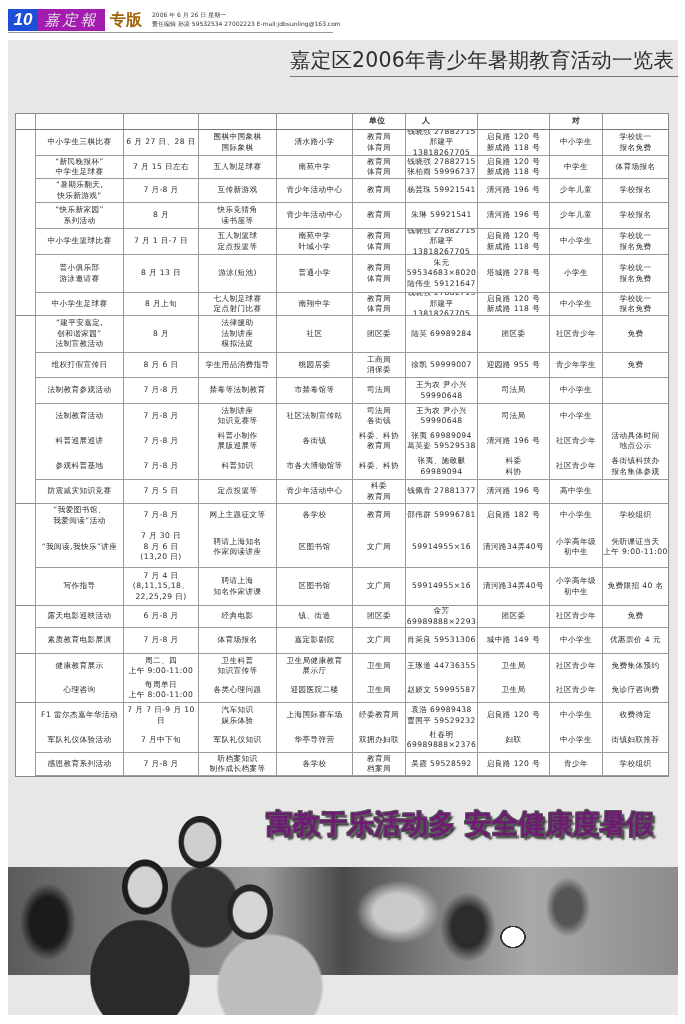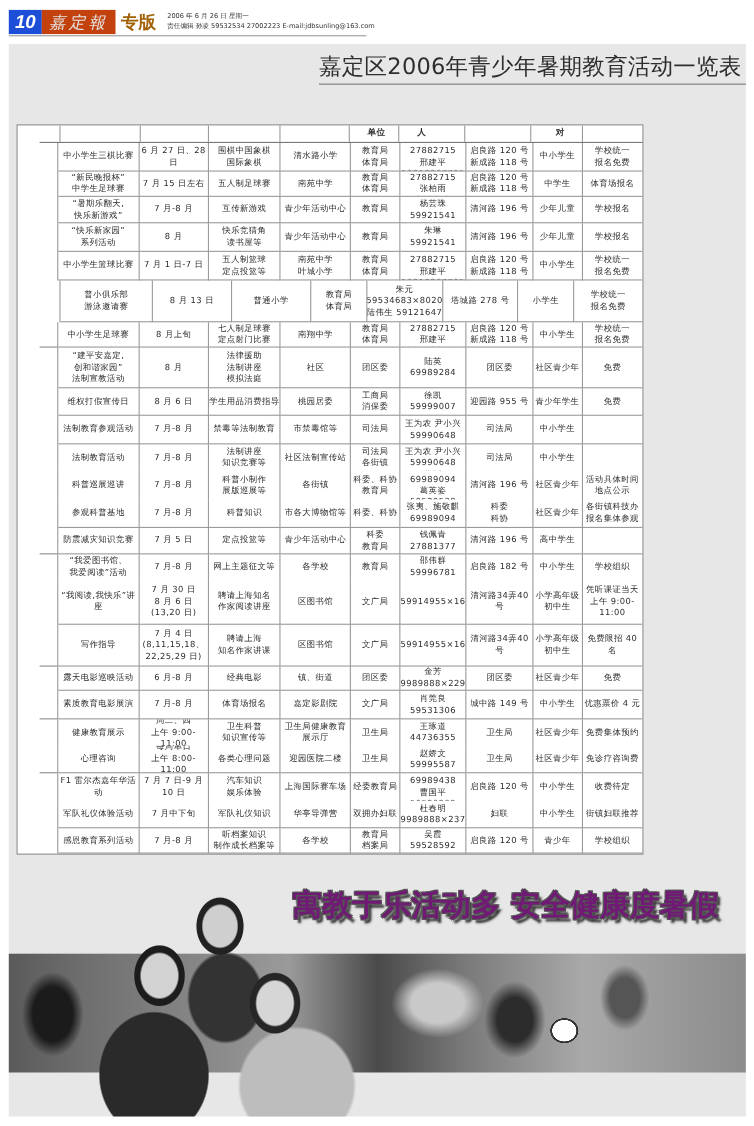--- a/index.html
+++ b/index.html
@@ -1,31 +1,31 @@
 <!DOCTYPE html>
 <html><head>
 <meta charset="utf-8">
 <style>
   html, body { margin:0; padding:0; }
   body { width:685px; height:1024px; position:relative; background:#ffffff; overflow:hidden;
          font-family:"DejaVu Sans","Liberation Sans",sans-serif; color:#222; }
   
   .logo-num { position:absolute; left:8px; top:9px; width:30px; height:22px; background:#1d4ed8; color:#fff;
               font:italic bold 17px/22px "Liberation Sans",sans-serif; text-align:center; }
-  .logo-name { position:absolute; left:38px; top:9px; width:67px; height:22px; background:#c2410c; color:#e4e4e4;
+  .logo-name { position:absolute; left:38px; top:9px; width:67px; height:22px; background:#a21caf; color:#e4e4e4;
                font:italic 15px/22px "DejaVu Serif",serif; text-align:center; letter-spacing:3px; }
   .section-tag { position:absolute; left:110px; top:9px; font:bold 16px/22px "DejaVu Sans",sans-serif; color:#a16207; }
   .mast-info { position:absolute; left:152px; top:10px; font-size:6px; line-height:9px; color:#333; white-space:nowrap; }
   .mast-rule { position:absolute; left:8px; top:32px; width:325px; height:1px; background:#999; }
   
   .panel { position:absolute; left:8px; top:40px; width:670px; height:975px; background:#e7e7e7; }
   .page-title { position:absolute; left:290px; top:47px; font-size:20.5px; line-height:26px; color:#2e2e2e; white-space:nowrap; letter-spacing:0.2px; }
   .title-rule { position:absolute; left:290px; top:76px; width:388px; height:1px; background:#777; }
   
-  .tbl { position:absolute; left:15px; top:113px; width:570px; background:#fff; border:1px solid #8a8a8a; box-sizing:border-box;padding-left:20px; }
+  .tbl { position:absolute; left:15px; top:113px; width:654px; background:#fff; border:1px solid #8a8a8a; box-sizing:border-box; }
   .row { display:flex; box-sizing:border-box; }
   .cell { box-sizing:border-box; border-right:1px solid #9a9a9a; display:flex; align-items:center; justify-content:center;
           text-align:center; white-space:pre-line; font-size:7.6px; line-height:10.4px; color:#2a2a2a; overflow:hidden; letter-spacing:0.4px; }
   .cell:last-child { border-right:none; }
   .c0{width:20px}.c1{width:88px}.c2{width:75px}.c3{width:78px}.c4{width:76px}
   .c5{width:53px}.c6{width:72px}.c7{width:72px}.c8{width:53px}.c9{width:65px}
   .row.hdr { height:16px; border-bottom:1px solid #777; }
   .row.hdr .cell { font-weight:bold; font-size:7.8px; justify-content:flex-start; padding-left:16px; }
   .row.hdr .cell.c8 { padding-left:22px; }
   .row.grp-end .cell:not(.c0) { border-bottom:1px solid #9a9a9a; }
@@ -162,20 +162,21 @@
 新成路 118 号</div>
       <div class="cell c8">中小学生</div>
       <div class="cell c9">学校统一
 报名免费</div>
     </div>
     <div class="row r6 grp-end">
       <div class="cell c0"></div>
       <div class="cell c1">普小俱乐部
 游泳邀请赛</div>
       <div class="cell c2">8 月 13 日</div>
+      <div class="cell c3">游泳(短池)</div>
       <div class="cell c4">普通小学</div>
       <div class="cell c5">教育局
 体育局</div>
       <div class="cell c6">朱元
 59534683×8020
 陆伟生 59121647</div>
       <div class="cell c7">塔城路 278 号</div>
       <div class="cell c8">小学生</div>
       <div class="cell c9">学校统一
 报名免费</div>

